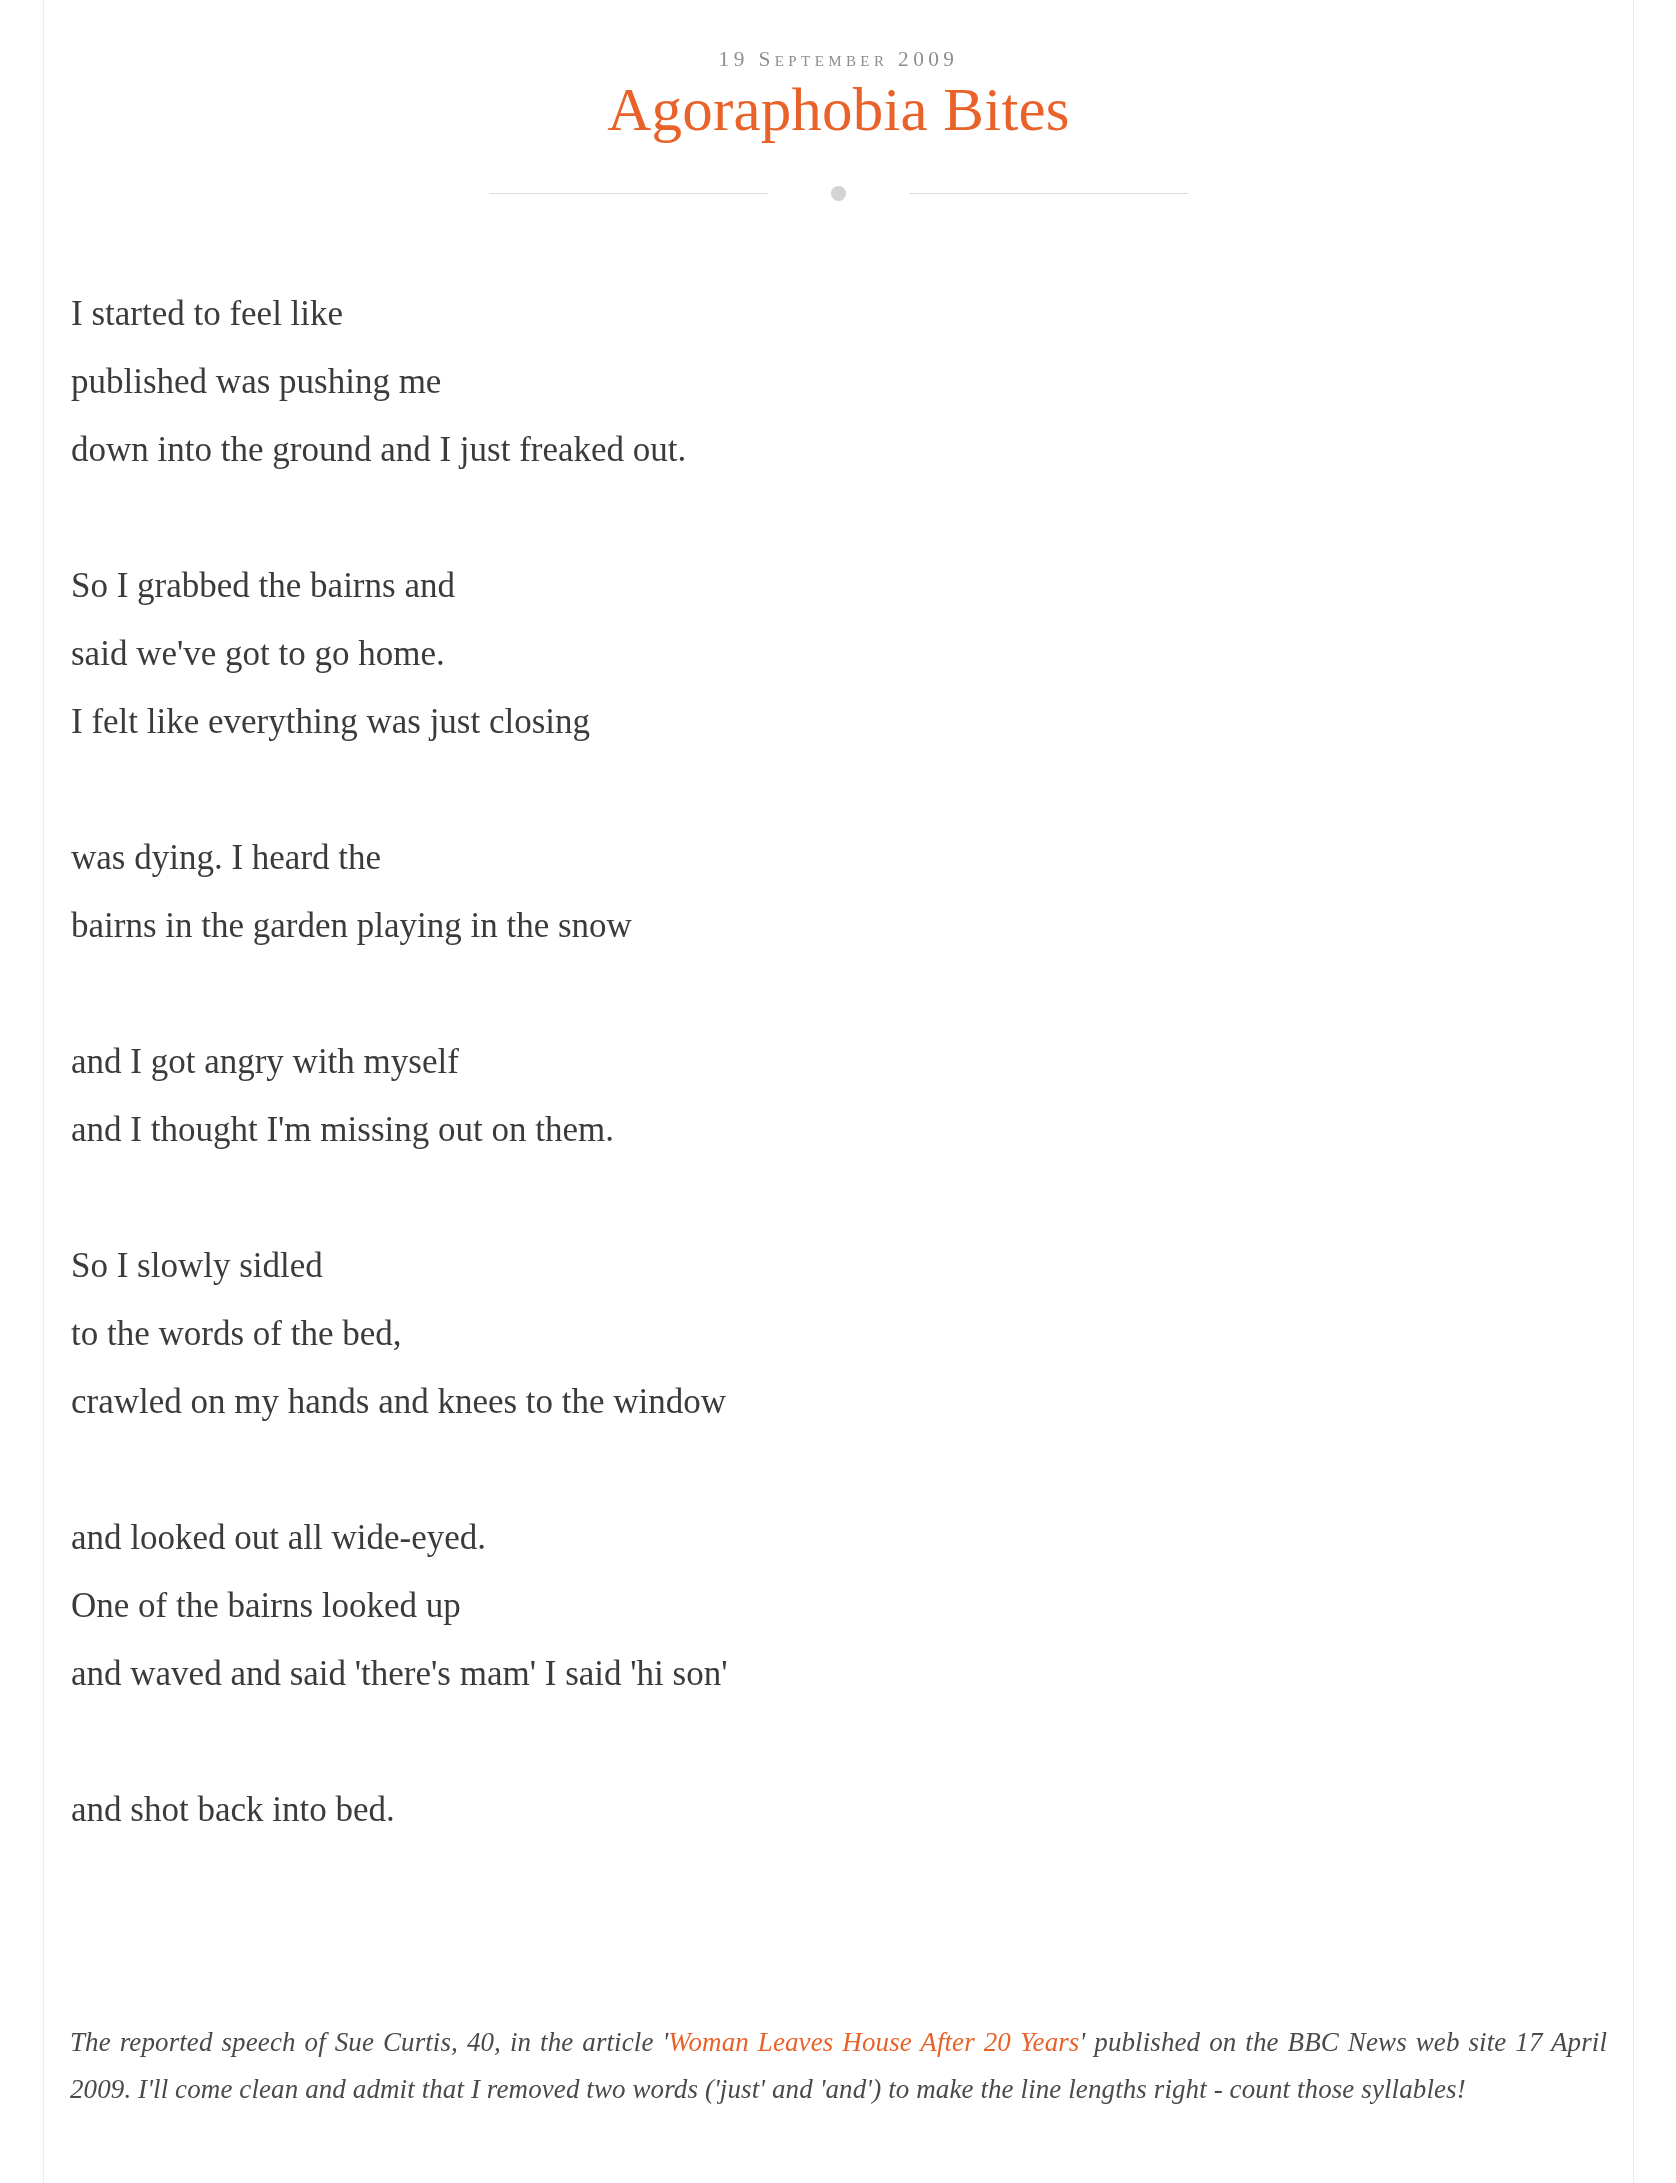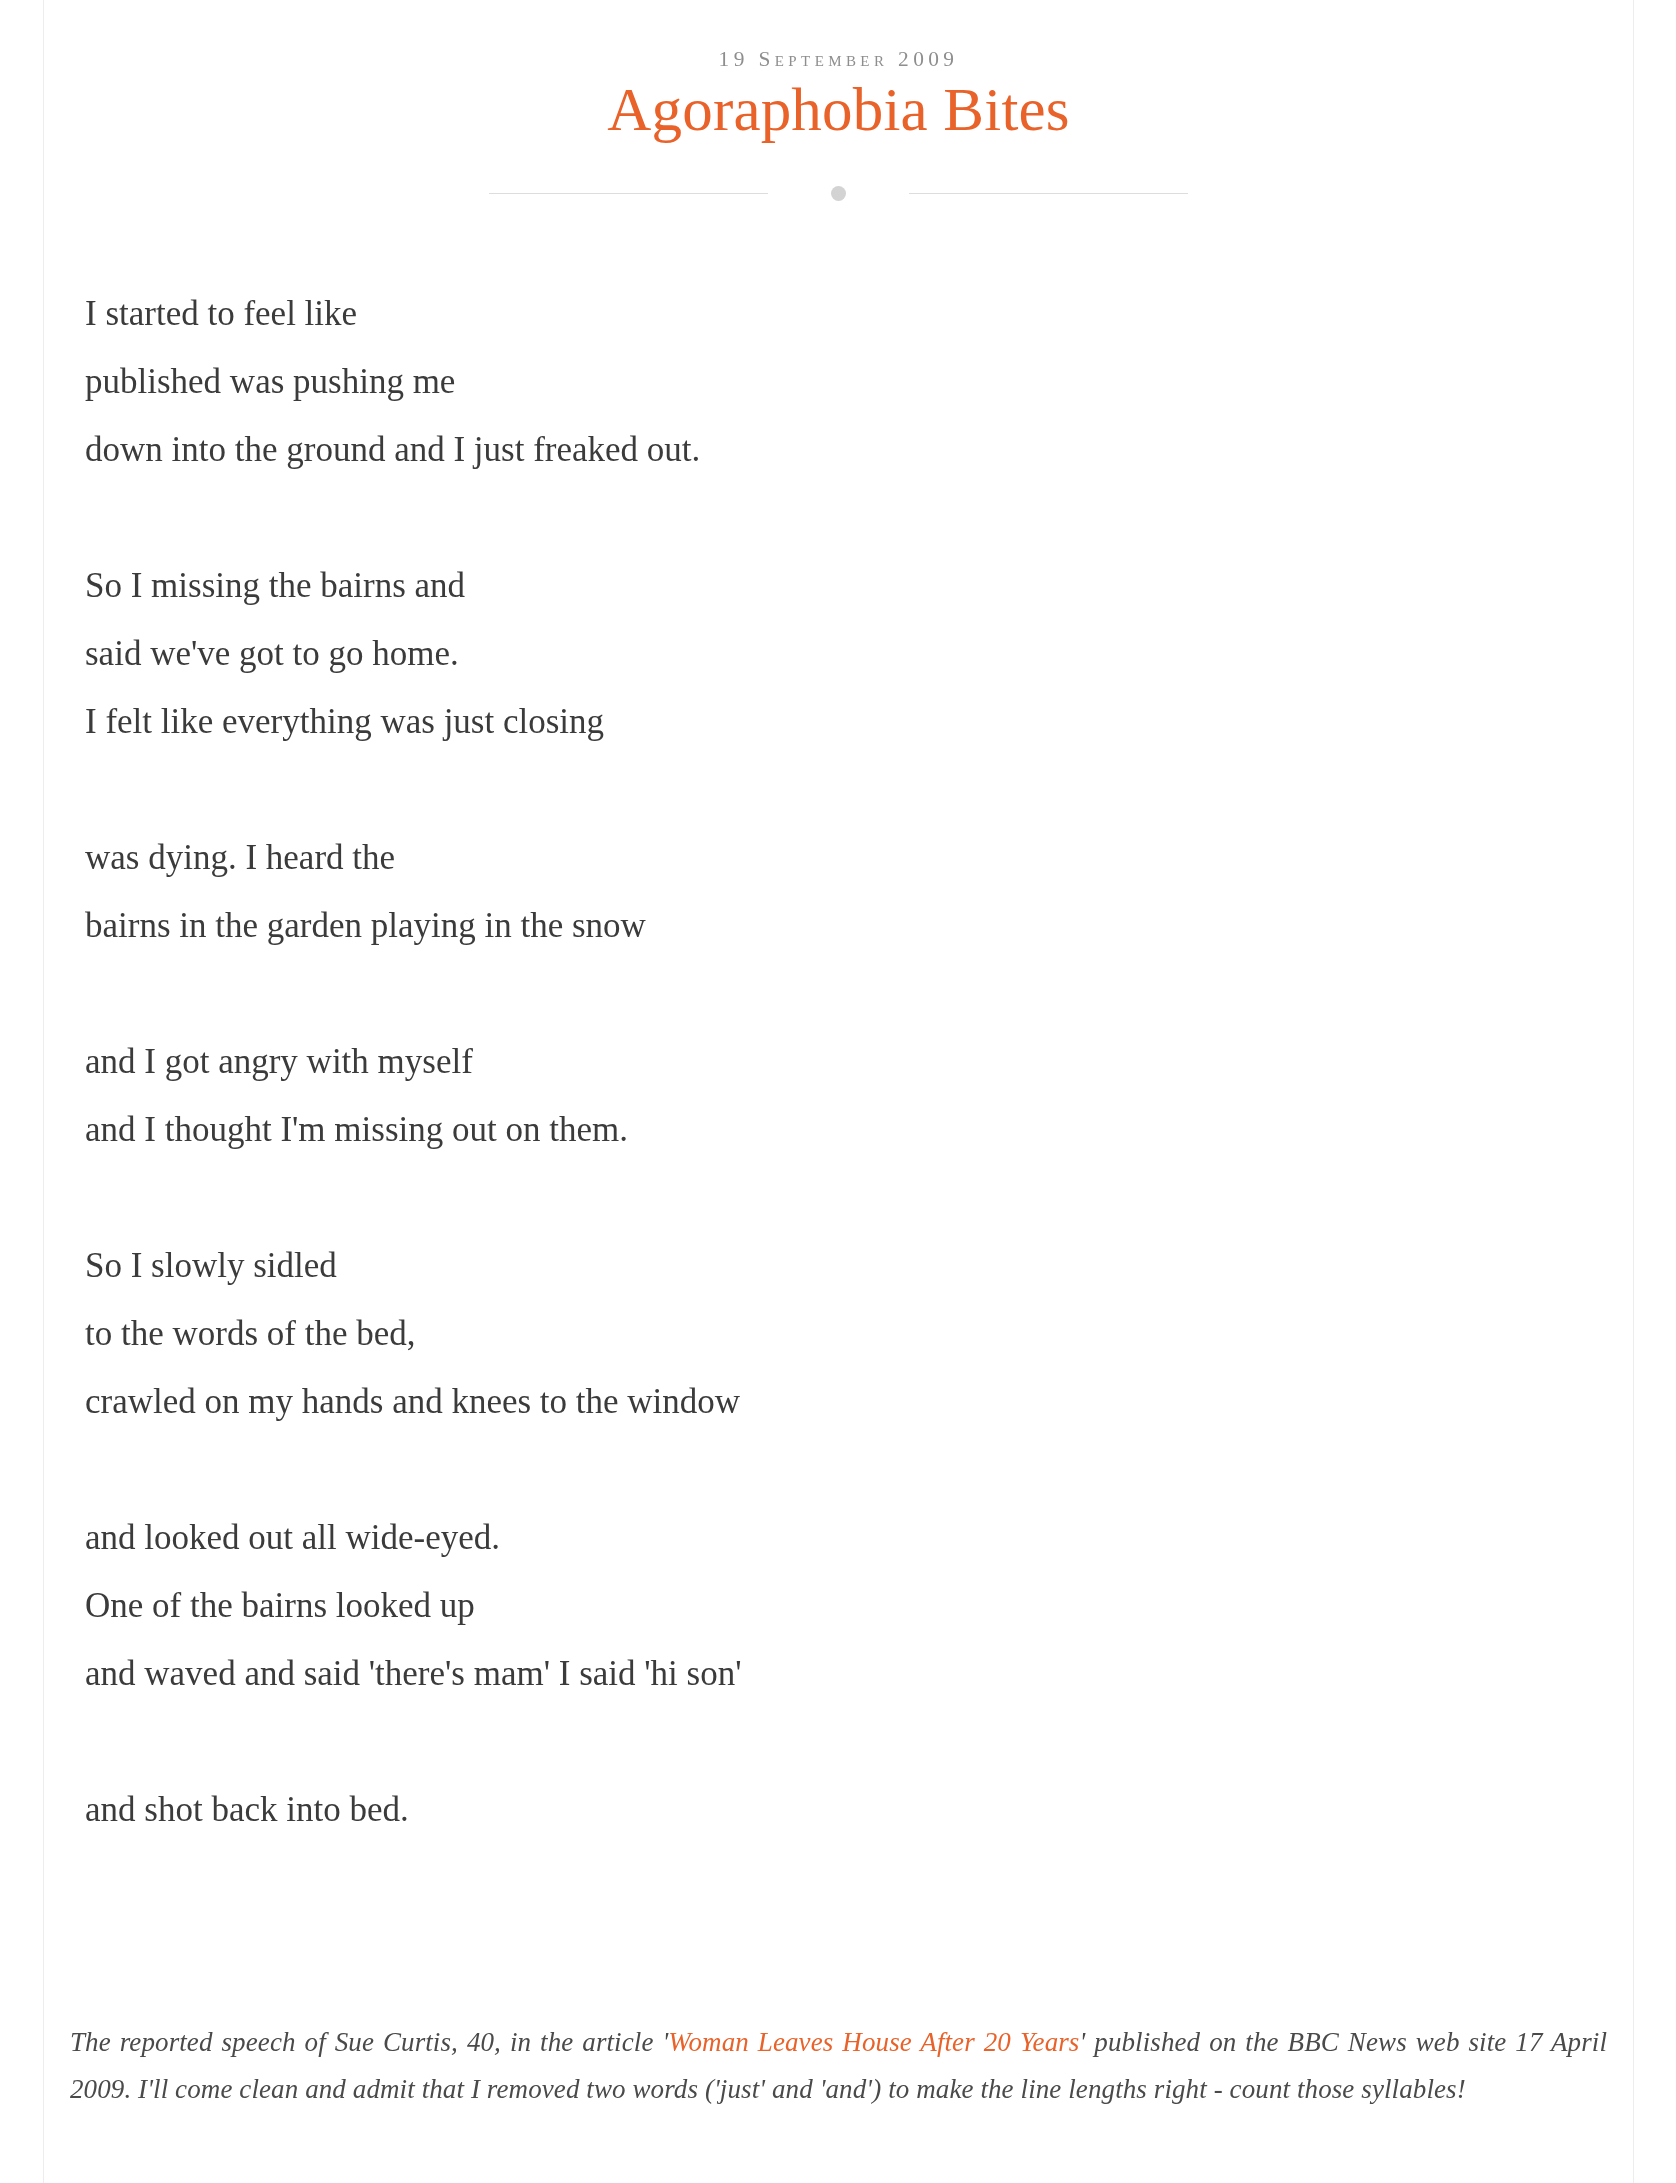--- a/index.html
+++ b/index.html
@@ -83,21 +83,21 @@
     margin-left: -7.4px;
     width: 15px;
     height: 15px;
     border-radius: 50%;
     background: #d3d3d3;
     box-shadow: 0 0 0 2.6px #ffffff;
   }
 
   .poem {
     margin-top: 79px;
-    margin-left: 15px;
+    margin-left: 1px;
     font-size: 35px;
     line-height: 68px;
     color: #3b3b3b;
   }
   .stanza {
     margin: 0 0 68px 0;
   }
   .stanza:last-child {
     margin-bottom: 0;
   }
@@ -141,21 +141,21 @@
 
     <div class="poem">
 
       <div class="stanza">
         <div class="line">I started to feel like</div>
         <div class="line">published was pushing me</div>
         <div class="line">down into the ground and I just freaked out.</div>
       </div>
 
       <div class="stanza">
-        <div class="line">So I missing the bairns and</div>
+        <div class="line">So I grabbed the bairns and</div>
         <div class="line">said we've got to go home.</div>
         <div class="line">I felt like everything was just closing</div>
       </div>
 
       <div class="stanza">
         <div class="line">was dying. I heard the</div>
         <div class="line">bairns in the garden playing in the snow</div>
       </div>
 
       <div class="stanza">

